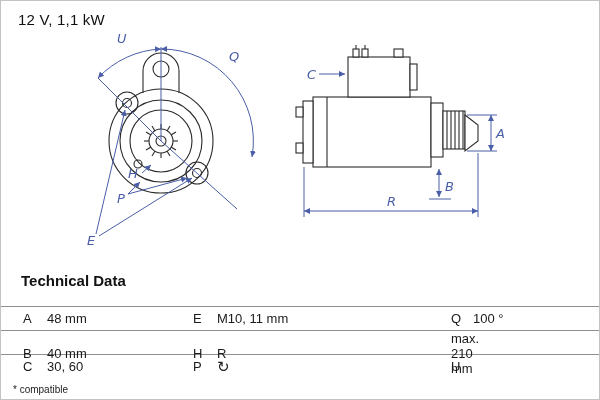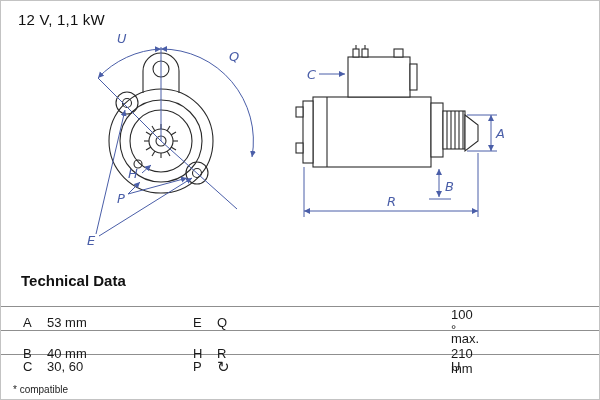--- a/index.html
+++ b/index.html
@@ -150,22 +150,23 @@
       <line class="dim" x1="303" y1="210" x2="477" y2="210" marker-start="url(#arr)" marker-end="url(#arr)"></line>
       <text class="dimlabel" x="386" y="205">R</text>
     </g>
   </svg>
 
   <div class="tech">
     <div class="tech-title">Technical Data</div>
 
     <div class="trow">
       <span class="k">A</span>
-      <span class="v">53 mm</span>
+      <span class="v">48 mm</span>
       <span class="k2">E</span>
+      <span class="v">M10, 11 mm</span>
       <span class="k2">Q</span>
       <span class="v">100 °</span>
     </div>
 
     <div class="trow">
       <span class="k">B</span>
       <span class="v">40 mm</span>
       <span class="k2">H</span>
       <span class="k2">R</span>
       <span class="v">max. 210 mm</span>

